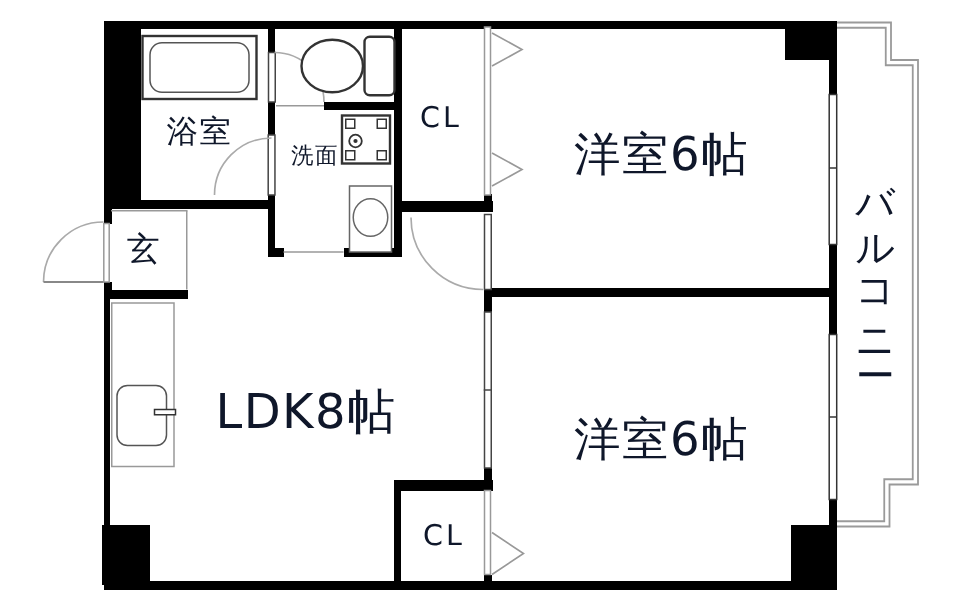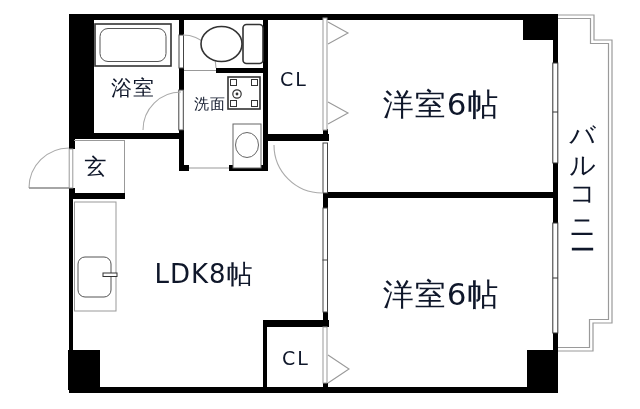--- a/index.html
+++ b/index.html
@@ -13,21 +13,21 @@
     color:#0f172a;white-space:nowrap;font-weight:400;line-height:1;
     letter-spacing:1px;user-select:none;
   }
   .label-bathroom{left:133px;top:88px;font-size:21px;}
   .label-washroom{left:210px;top:104px;font-size:15px;}
   .label-entrance{left:96px;top:167px;font-size:22px;}
   .label-closet-top{left:294px;top:79px;font-size:19px;letter-spacing:2px;}
   .label-closet-bottom{left:296px;top:358px;font-size:19px;letter-spacing:2px;}
   .label-room-top{left:441px;top:104px;font-size:31px;}
   .label-room-bottom{left:441px;top:294px;font-size:31px;}
-  .label-ldk{left:204px;top:274px;font-size:26px;}
+  .label-ldk{left:204px;top:274px;font-size:32px;}
   .label-balcony{
     left:570px;top:106px;transform:none;
     writing-mode:vertical-rl;text-orientation:mixed;
     font-size:26px;letter-spacing:3px;height:170px;
   }
 </style>
 </head>
 <body>
 
 <div id="stage">

